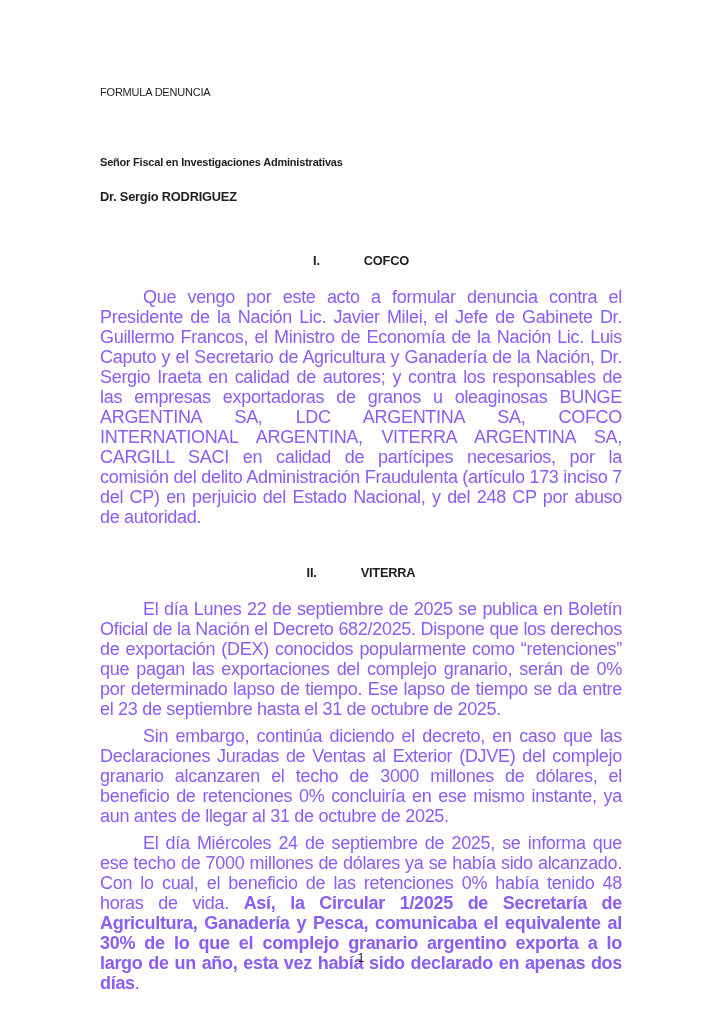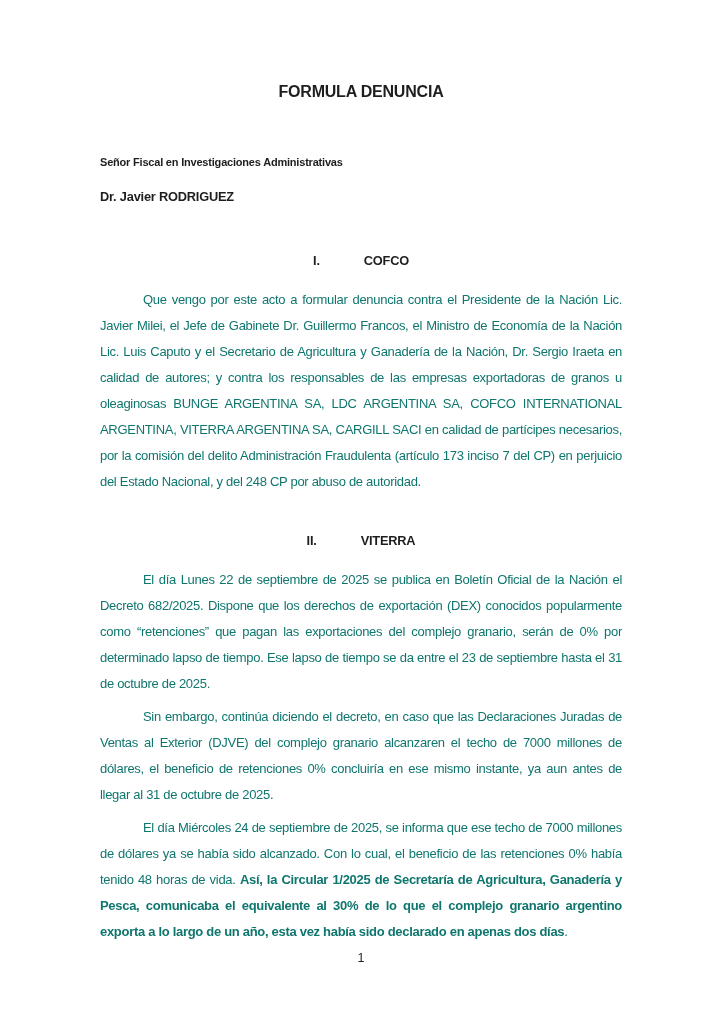--- a/index.html
+++ b/index.html
@@ -12,25 +12,24 @@
     font-family: "Liberation Sans", sans-serif;
     color: #1e1e1e;
   }
   .page {
     position: absolute;
     inset: 0;
     background: #ffffff;
     padding: 82px 100px 0 100px;
   }
   .doc-title {
-    font-weight: bold;
-    font-size: 16px;
+    font-weight: normal;
+    font-size: 11px;
     letter-spacing: -0.2px;
     line-height: 20px;
-    text-align: center;
   }
   .addr-role {
     margin-top: 50px;
     font-weight: bold;
     font-size: 11px;
     letter-spacing: -0.2px;
     line-height: 20px;
   }
   .addr-name {
     margin-top: 15px;
@@ -44,26 +43,26 @@
     font-size: 12.8px;
     letter-spacing: -0.2px;
     line-height: 20px;
     text-align: center;
   }
   .sec-head-objeto { margin-top: 44px; }
   .sec-head-hechos { margin-top: 36px; }
   .sec-num { margin-right: 44px; }
   .para {
     margin-top: 16px;
-    font-size: 13px;
+    font-size: 18px;
     letter-spacing: -0.3px;
-    line-height: 26px;
+    line-height: 20px;
     text-align: justify;
     text-indent: 43px;
-    color: #0f766e;
+    color: #8b5cf6;
   }
   .para + .para { margin-top: 7px; }
   .para .bold { font-weight: bold; }
   .page-footer {
     position: absolute;
     left: 0;
     top: 948px;
     width: 100%;
     text-align: center;
   }
@@ -73,32 +72,32 @@
   }
 </style>
 </head>
 <body>
 
 <div class="page">
 
   <header>
     <p class="doc-title">FORMULA DENUNCIA</p>
     <p class="addr-role">Señor Fiscal en Investigaciones Administrativas</p>
-    <p class="addr-name">Dr. Javier RODRIGUEZ</p>
+    <p class="addr-name">Dr. Sergio RODRIGUEZ</p>
   </header>
 
   <section>
     <h2 class="sec-head sec-head-objeto"><span class="sec-num">I.</span><span class="sec-title">COFCO</span></h2>
     <p class="para"><span>Que vengo por este acto a formular denuncia contra el Presidente de la Nación Lic. Javier Milei, el Jefe de Gabinete Dr. Guillermo Francos, el Ministro de Economía de la Nación Lic. Luis Caputo y el Secretario de Agricultura y Ganadería de la Nación, Dr. Sergio Iraeta en calidad de autores; y contra los responsables de las empresas exportadoras de granos u oleaginosas BUNGE ARGENTINA SA, LDC ARGENTINA SA, COFCO INTERNATIONAL ARGENTINA, VITERRA ARGENTINA SA, CARGILL SACI en calidad de partícipes necesarios, por la comisión del delito Administración Fraudulenta (artículo 173 inciso 7 del CP) en perjuicio del Estado Nacional, y del 248 CP por abuso de autoridad.</span></p>
   </section>
 
   <section>
     <h2 class="sec-head sec-head-hechos"><span class="sec-num">II.</span><span class="sec-title">VITERRA</span></h2>
     <p class="para"><span>El día Lunes 22 de septiembre de 2025 se publica en Boletín Oficial de la Nación el Decreto 682/2025. Dispone que los derechos de exportación (DEX) conocidos popularmente como “retenciones” que pagan las exportaciones del complejo granario, serán de 0% por determinado lapso de tiempo. Ese lapso de tiempo se da entre el 23 de septiembre hasta el 31 de octubre de 2025.</span></p>
-    <p class="para"><span>Sin embargo, continúa diciendo el decreto, en caso que las Declaraciones Juradas de Ventas al Exterior (DJVE) del complejo granario alcanzaren el techo de 7000 millones de dólares, el beneficio de retenciones 0% concluiría en ese mismo instante, ya aun antes de llegar al 31 de octubre de 2025.</span></p>
+    <p class="para"><span>Sin embargo, continúa diciendo el decreto, en caso que las Declaraciones Juradas de Ventas al Exterior (DJVE) del complejo granario alcanzaren el techo de 3000 millones de dólares, el beneficio de retenciones 0% concluiría en ese mismo instante, ya aun antes de llegar al 31 de octubre de 2025.</span></p>
     <p class="para"><span>El día Miércoles 24 de septiembre de 2025, se informa que ese techo de 7000 millones de dólares ya se había sido alcanzado. Con lo cual, el beneficio de las retenciones 0% había tenido 48 horas de vida. </span><span class="bold">Así, la Circular 1/2025 de Secretaría de Agricultura, Ganadería y Pesca, comunicaba el equivalente al 30% de lo que el complejo granario argentino exporta a lo largo de un año, esta vez había sido declarado en apenas dos días</span><span>.</span></p>
   </section>
 
   <footer class="page-footer">
     <span class="page-num">1</span>
   </footer>
 
 </div>
 
 </body></html>

